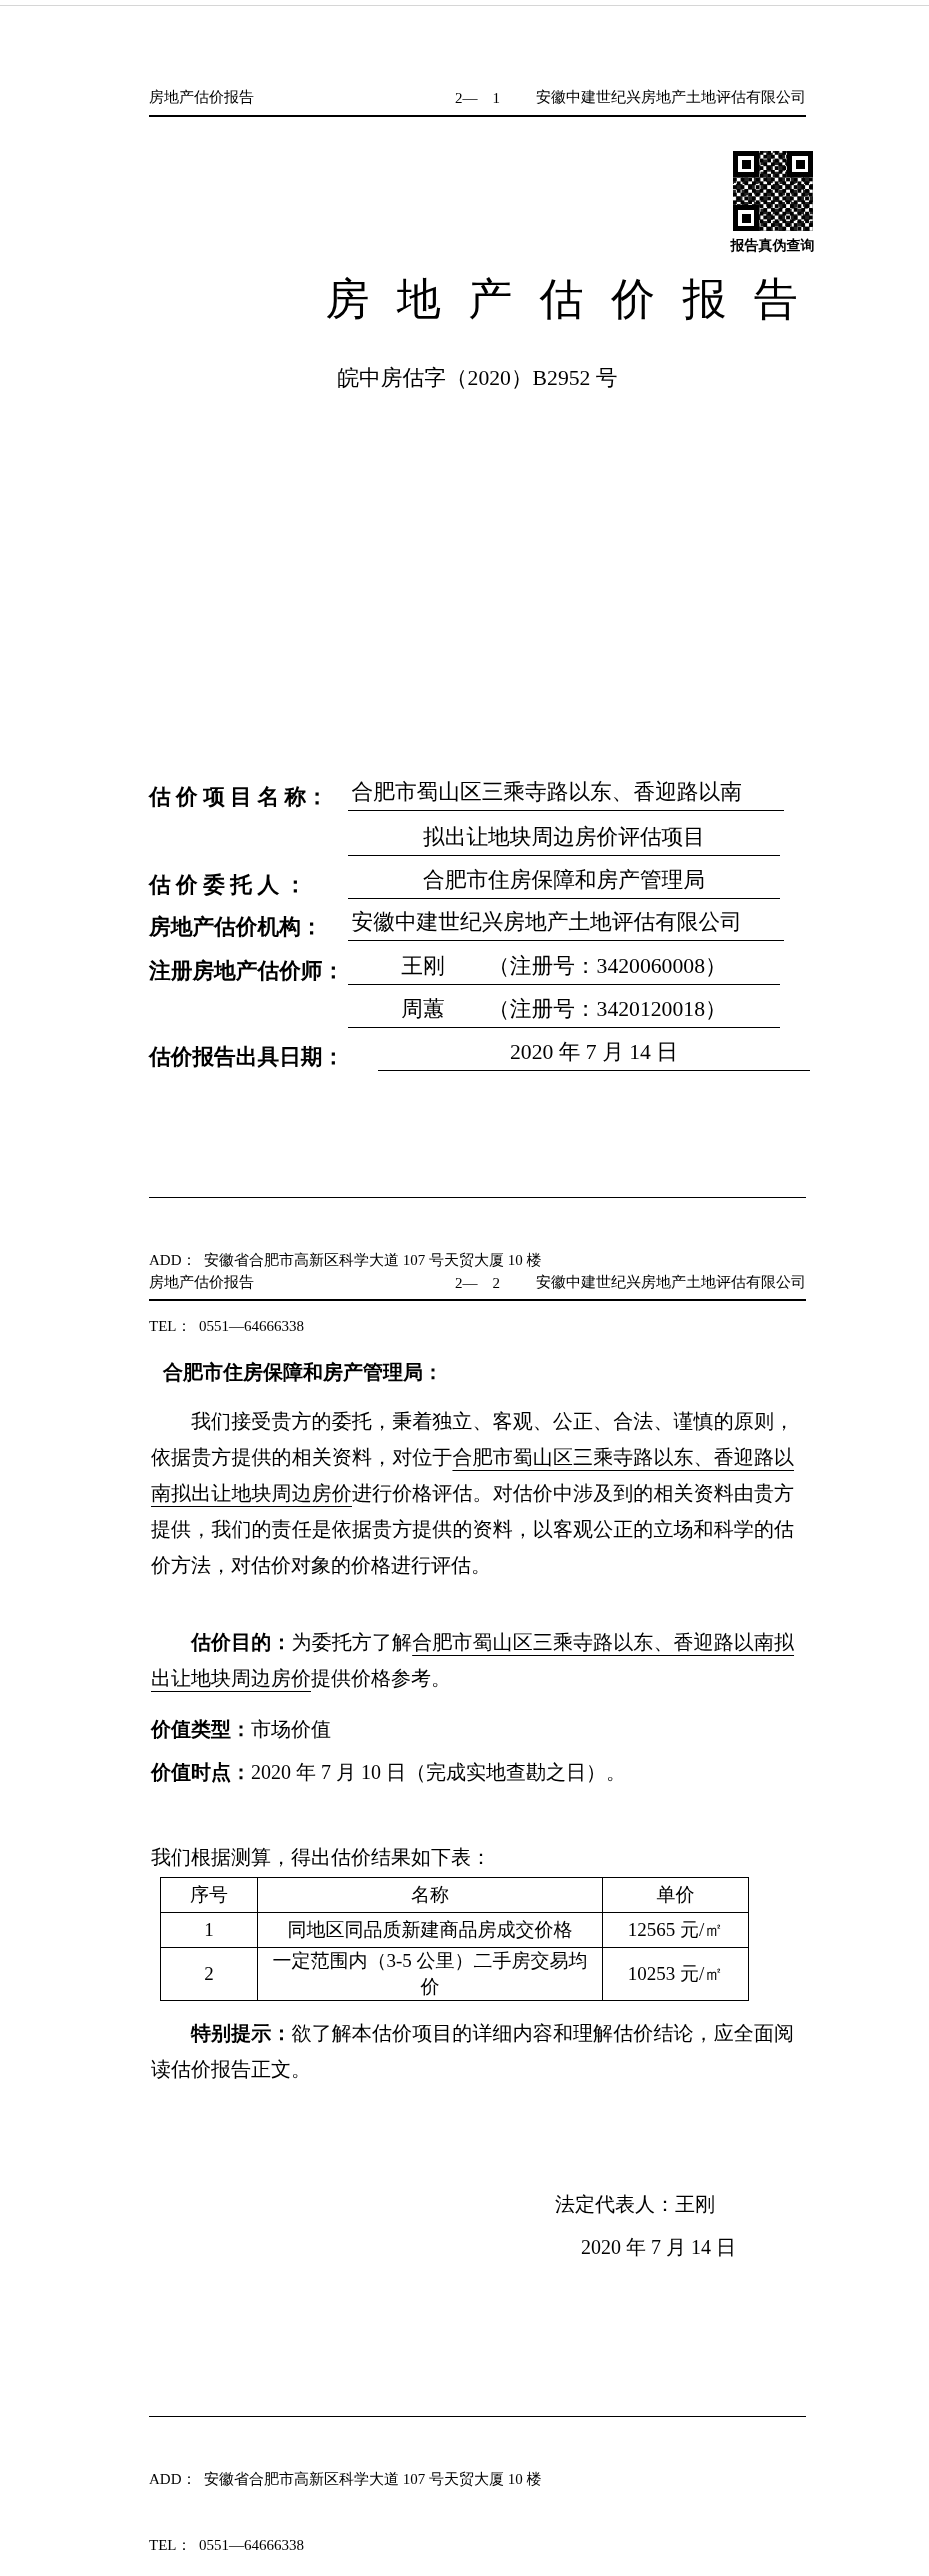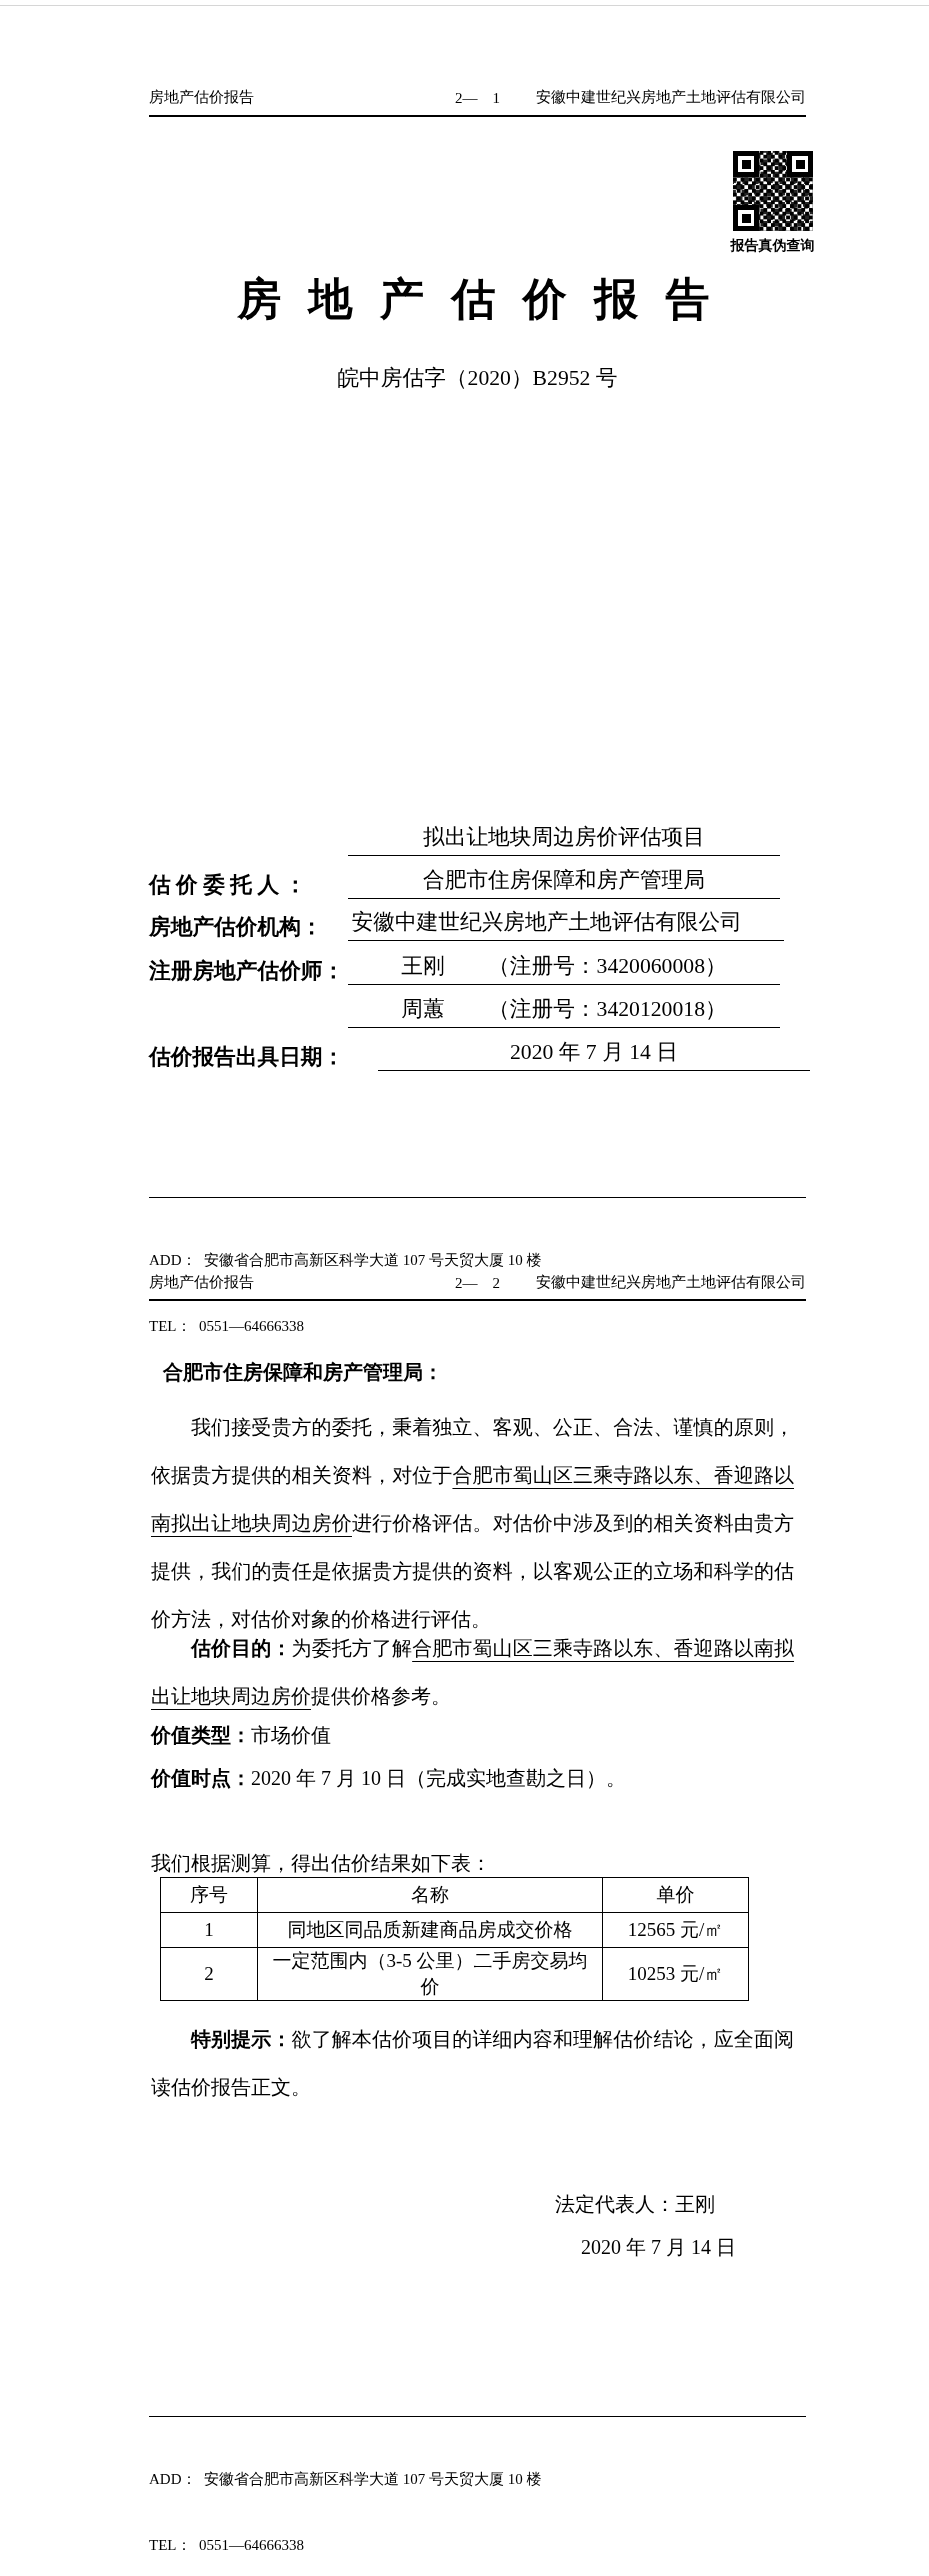--- a/index.html
+++ b/index.html
@@ -26,33 +26,33 @@
   .qr{position:absolute;left:733px;top:151px;width:80px;height:80px;background:#fff;}
   .qr-noise{position:absolute;inset:0;background-image:repeating-conic-gradient(#000 0 25%,transparent 0 50%);background-size:7.6px 7.6px;}
   .qr-noise2{position:absolute;inset:0;background-image:repeating-conic-gradient(#000 0 25%,transparent 0 50%);background-size:12.3px 12.3px;background-position:2.9px 1.8px;opacity:.85;}
   .qr-finder{position:absolute;width:26px;height:26px;background:#fff;border:5.3px solid #000;box-sizing:border-box;}
   .qr-finder::after{content:"";position:absolute;inset:3.5px;background:#000;}
   .qr-finder.tl{left:0;top:0;}
   .qr-finder.tr{right:0;top:0;}
   .qr-finder.bl{left:0;bottom:0;}
   .qr-caption{position:absolute;left:721px;top:237px;width:103px;text-align:center;font-size:14px;font-weight:bold;}
 
-  .main-title{position:absolute;top:270px;left:149px;width:657px;text-align:center;font-size:44px;font-weight:bold;letter-spacing:8.2px;white-space:pre;}
+  .main-title{position:absolute;top:270px;left:149px;width:657px;text-align:right;font-size:44px;font-weight:normal;letter-spacing:8.2px;white-space:pre;}
   .doc-no{position:absolute;top:363px;left:149px;width:657px;text-align:center;font-size:21.7px;white-space:pre;}
 
   
   .frow{position:absolute;left:149px;width:657px;display:flex;align-items:flex-end;font-size:21.7px;}
   .flabel{font-weight:bold;width:199px;flex:0 0 199px;white-space:pre;}
   .fvalue{border-bottom:1.2px solid #000;width:432px;flex:0 0 432px;text-align:center;white-space:pre;padding-bottom:3.5px;}
   .fvalue.left{text-align:left;padding-left:3.5px;}
   .noLabel{margin-left:199px;}
 
   
   .title2{position:absolute;left:149px;width:657px;text-align:center;font-size:26px;font-weight:bold;white-space:pre;letter-spacing:3.5px;}
-  .body-block{position:absolute;left:151px;width:643px;font-size:20px;line-height:48px;text-align:justify;}
+  .body-block{position:absolute;left:151px;width:643px;font-size:20px;line-height:36px;text-align:justify;}
   .indent{text-indent:40px;}
   .b{font-weight:bold;}
   .u{text-decoration:underline;text-underline-offset:5.9px;text-decoration-thickness:1.2px;}
   .salutation{position:absolute;left:163px;font-size:20px;font-weight:bold;}
 
   .rtable{position:absolute;left:160px;top:1877px;border-collapse:collapse;font-size:19px;}
   .rtable th,.rtable td{border:1.2px solid #000;height:35px;text-align:center;vertical-align:middle;font-weight:normal;padding:0 12px;box-sizing:border-box;}
   .rtable .c1{width:97px;}
   .rtable .c2{width:345px;}
   .rtable .c3{width:146px;margin-left:12px;}
@@ -77,20 +77,24 @@
     <div class="qr-noise2"></div>
     <div class="qr-finder tl"></div>
     <div class="qr-finder tr"></div>
     <div class="qr-finder bl"></div>
   </div>
   <div class="qr-caption">报告真伪查询</div>
 
   <div class="main-title">房 地 产 估 价 报 告</div>
   <div class="doc-no">皖中房估字（2020）B2952 号</div>
 
+  <div class="frow" style="top:777px;">
+    <span class="flabel">估 价 项 目 名 称：</span>
+    <span class="fvalue left">合肥市蜀山区三乘寺路以东、香迎路以南</span>
+  </div>
   <div class="frow" style="top:822px;">
     <span class="fvalue noLabel">拟出让地块周边房价评估项目</span>
   </div>
   <div class="frow" style="top:865px;">
     <span class="flabel">估 价 委 托 人 ：</span>
     <span class="fvalue">合肥市住房保障和房产管理局</span>
   </div>
   <div class="frow" style="top:907px;">
     <span class="flabel">房地产估价机构：</span>
     <span class="fvalue left">安徽中建世纪兴房地产土地评估有限公司</span>

